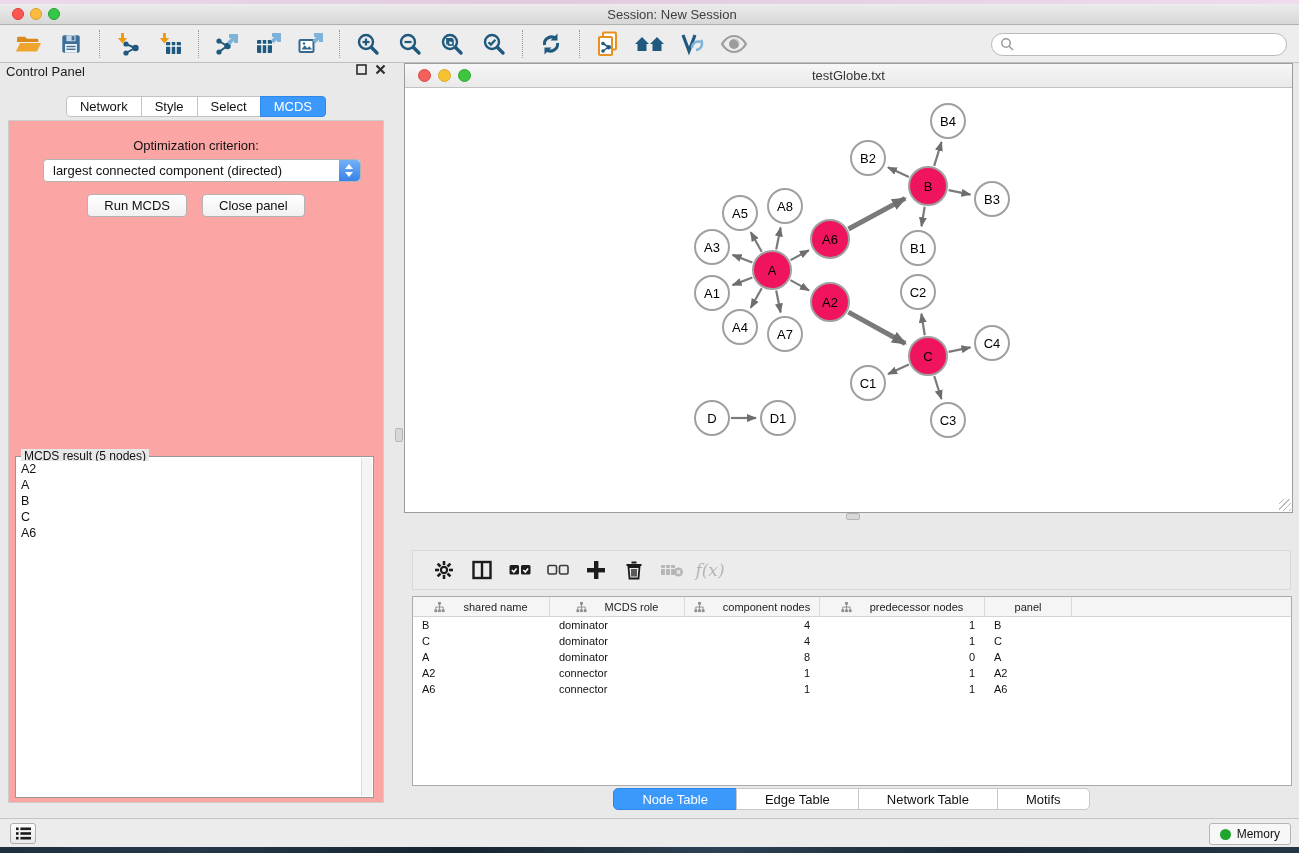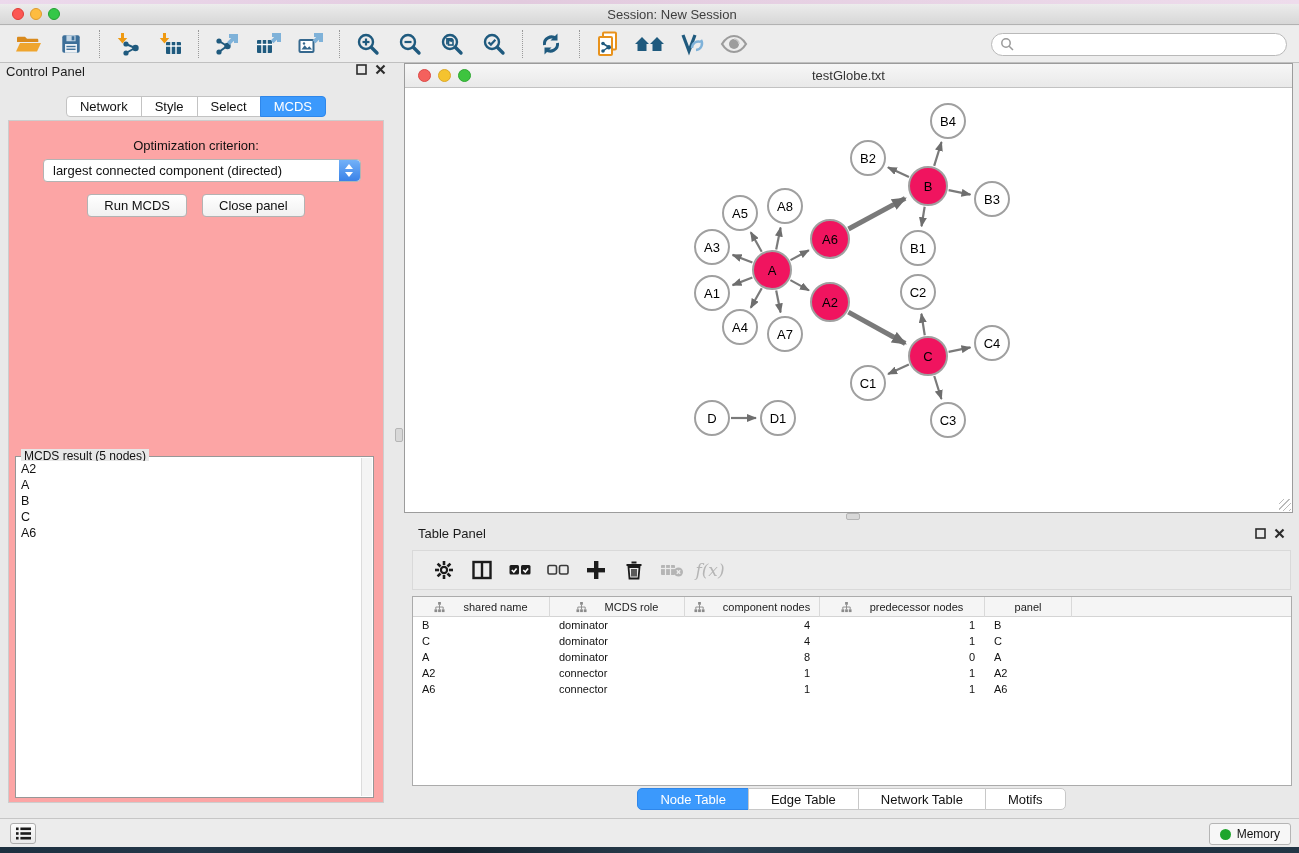--- a/index.html
+++ b/index.html
@@ -77,21 +77,21 @@
   .tp-header { position:absolute; left:0; top:0; width:100%; height:26px; display:flex; align-items:center; padding:0 14px; }
   .tp-toolbar { position:absolute; left:8px; top:30px; right:8px; height:40px; background:#ececec; border:1px solid #d9d9d9; display:flex; align-items:center; padding-left:12px; }
   .ticon { width:38px; height:30px; display:flex; align-items:center; justify-content:center; }
   .fx { font-family:"DejaVu Serif", serif; font-style:italic; font-size:17px; color:#b5b5b5; }
   .tp-table { position:absolute; left:8px; top:76px; right:7px; height:190px; background:#fff; border:1px solid #ababab; overflow:hidden; }
   .thead { display:flex; height:20px; background:#f5f5f5; border-bottom:1px solid #d4d4d4; }
   .th { display:flex; align-items:center; justify-content:center; gap:18px; font-size:11px; color:#222; border-right:1px solid #d9d9d9; height:20px; }
   .trow { display:flex; height:16px; }
   .td { font-size:11px; line-height:16px; color:#111; white-space:nowrap; overflow:hidden; }
   .tp-tabs { position:absolute; left:0; right:0; top:268px; display:flex; justify-content:center; }
-  .seg2 { border:1px solid #c8c8c8; background:#fff; margin-left:-1px; padding:0 22px; font-size:13px; height:22px; line-height:21px; color:#111; }
+  .seg2 { border:1px solid #c8c8c8; background:#fff; margin-left:-1px; padding:0 28px; font-size:13px; height:22px; line-height:21px; color:#111; }
   .seg2:first-child { border-radius:5px 0 0 5px; margin-left:0; }
   .seg2:last-child { border-radius:0 5px 5px 0; }
   .seg2.sel { background:#3b99fc; border-color:#2f87ea; color:#fff; }
 
   
   .statusbar { position:absolute; left:0; top:818px; width:100%; height:29px; background:#ececec; border-top:1px solid #c6c6c6; }
   .list-btn { position:absolute; left:10px; top:4px; width:26px; height:21px; background:linear-gradient(#fdfdfd,#e9e9e9); border:1px solid #aeaeae; border-radius:3px; display:flex; align-items:center; justify-content:center; }
   .memory-btn { position:absolute; right:8px; top:4px; height:22px; padding:0 10px; background:#f7f7f7; border:1px solid #b5b5b5; border-radius:3px; display:flex; align-items:center; gap:6px; }
   .memdot { width:11px; height:11px; border-radius:50%; background:#1ea52c; }
   .memory-btn span { font-size:12px; color:#111; }
@@ -440,32 +440,20 @@
               <circle cx="373" cy="329" r="17" fill="#FFFFFF" stroke="#A0A0A0" stroke-width="2"></circle>
               <text x="373" y="333.5" text-anchor="middle" font-size="13" fill="#000" font-family="&quot;Liberation Sans&quot;, sans-serif">D1</text>
             </g>
           </g>
       </svg>
       <div class="grip"></div>
     </div>
   </div>
 
   <div class="tp">
-    <div class="tp-header">
-      <span class="panel-title">Table Panel</span>
-      <span class="panel-btns">
-        <svg width="11" height="11" viewBox="0 0 11 11">
-          <rect x="1" y="1" width="9" height="9" fill="none" stroke="#2b2b2b" stroke-width="1.6"></rect>
-        </svg>
-        <svg width="11" height="11" viewBox="0 0 11 11">
-          <line x1="1.5" y1="1.5" x2="9.5" y2="9.5" stroke="#2b2b2b" stroke-width="2.2"></line>
-          <line x1="9.5" y1="1.5" x2="1.5" y2="9.5" stroke="#2b2b2b" stroke-width="2.2"></line>
-        </svg>
-      </span>
-    </div>
     <div class="tp-toolbar">
       <div class="ticon">
         <svg width="20" height="20" viewBox="0 0 20 20">
           <g fill="#1c1c1c">
             <circle cx="10" cy="10" r="4.2"></circle>
             <g stroke="#1c1c1c" stroke-width="2.6">
               <line x1="10" y1="1" x2="10" y2="5"></line>
                 <line x1="10" y1="15" x2="10" y2="19"></line>
               <line x1="1" y1="10" x2="5" y2="10"></line>
                 <line x1="15" y1="10" x2="19" y2="10"></line>

